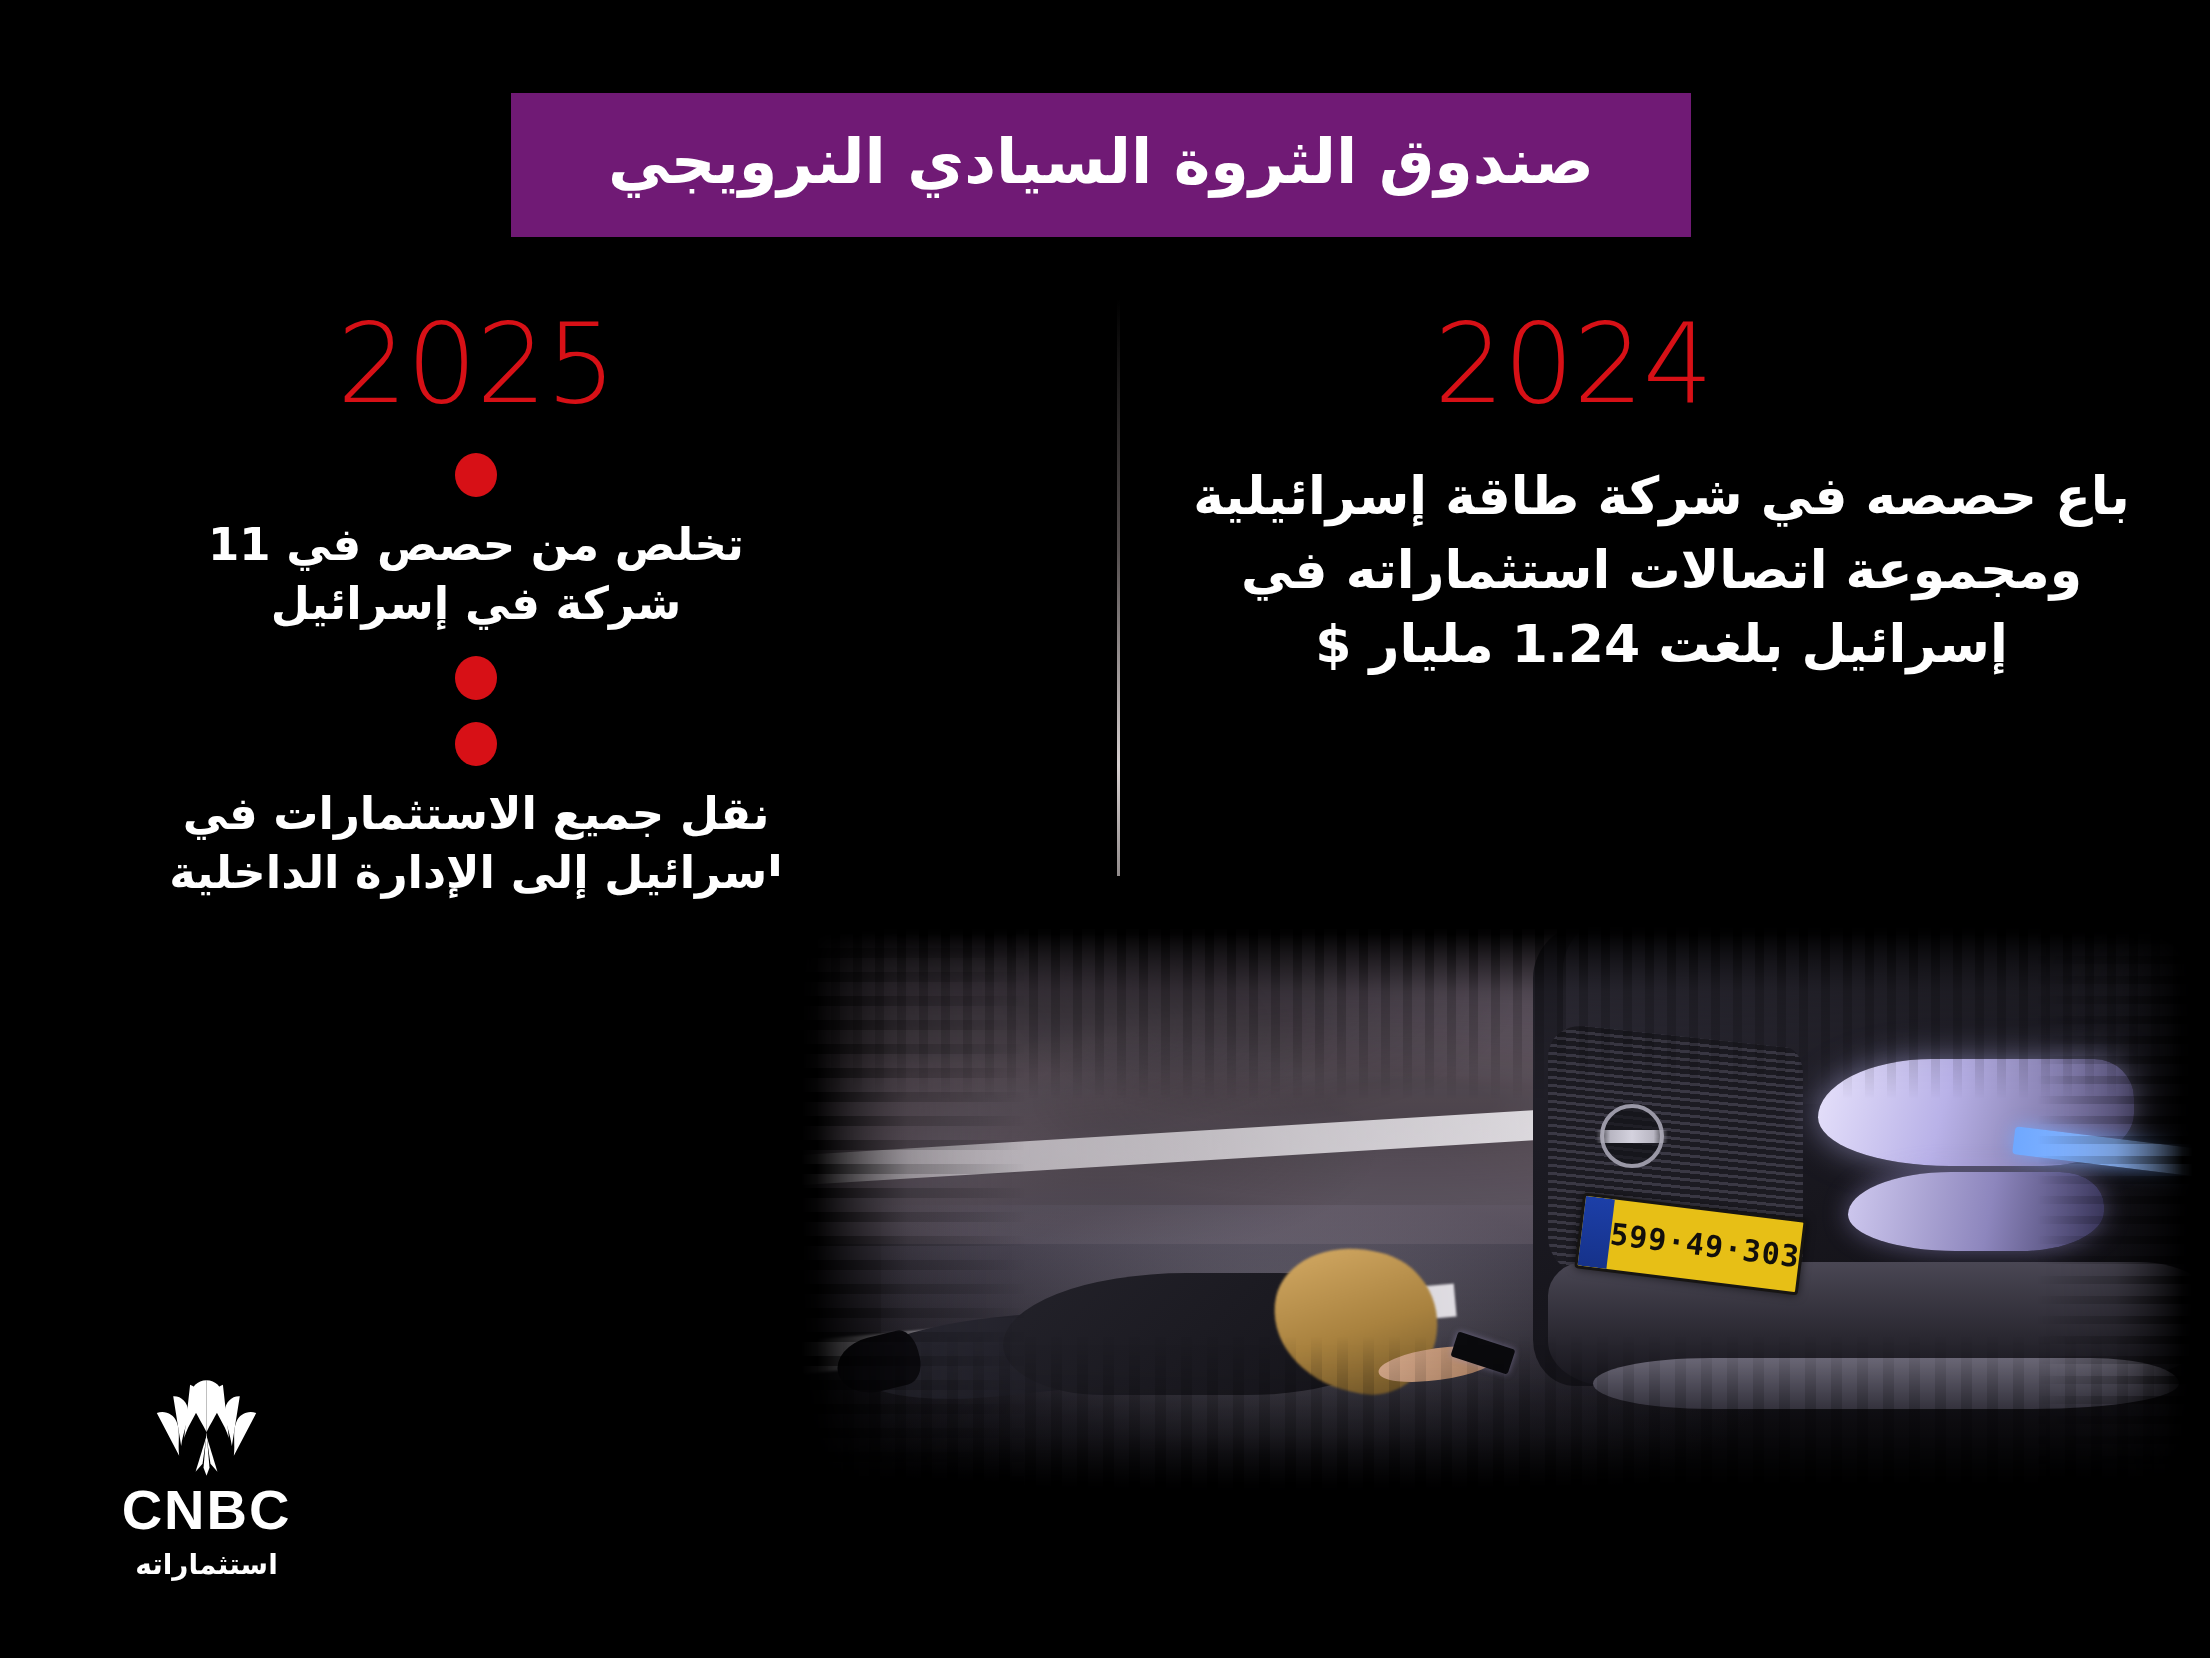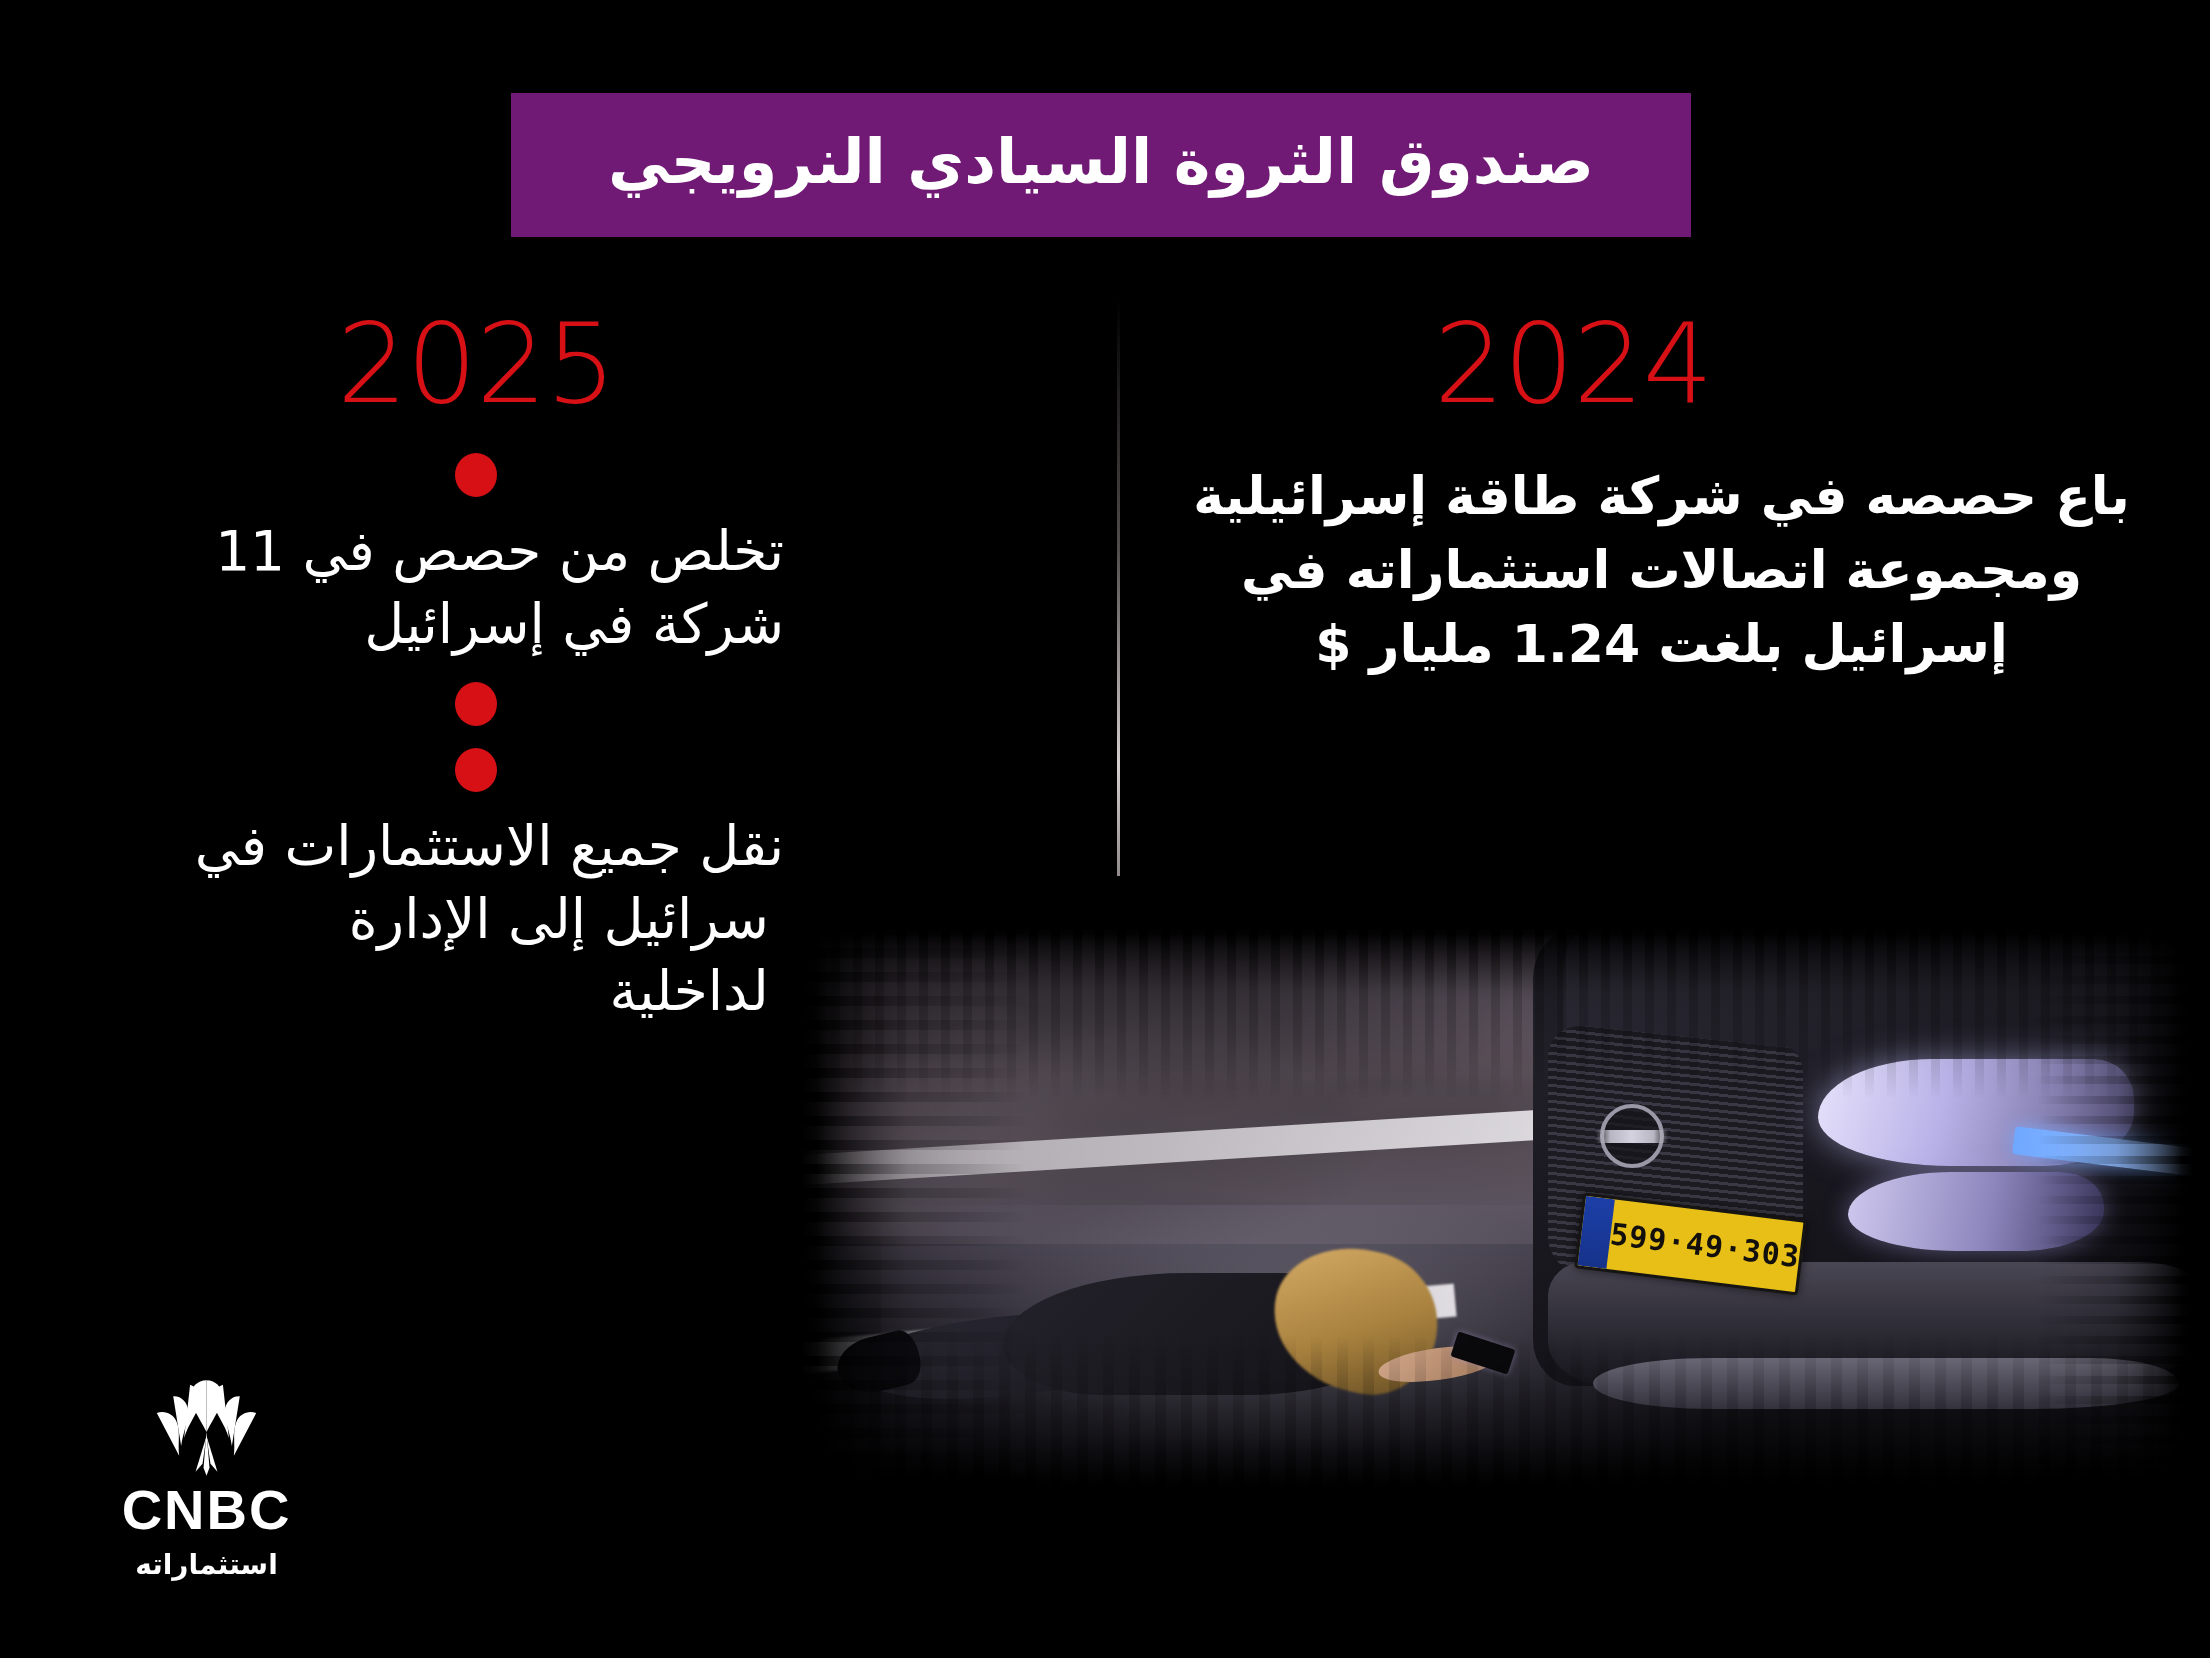--- a/index.html
+++ b/index.html
@@ -69,23 +69,24 @@
   }
   .bullet-block{ margin-bottom:22px; }
   .bullet-dot{
     width:42px;height:44px;
     border-radius:50%;
     background:#D71016;
     margin:0 auto 18px auto;
   }
   .bullet-text{
     color:#ffffff;
-    font-size:55px;
-    font-weight:normal;
+    font-size:45px;
+    font-weight:bold;
     line-height:1.32;
+    text-align:center;
     direction:rtl;
     padding:0 50px;
   }
   #bullet-2 .bullet-dot{ margin-top:6px; }
   #bullet-3 .bullet-dot{ margin-top:6px; }
 
   
   #col-2024{
     position:absolute;
     right:0px;top:460px;

